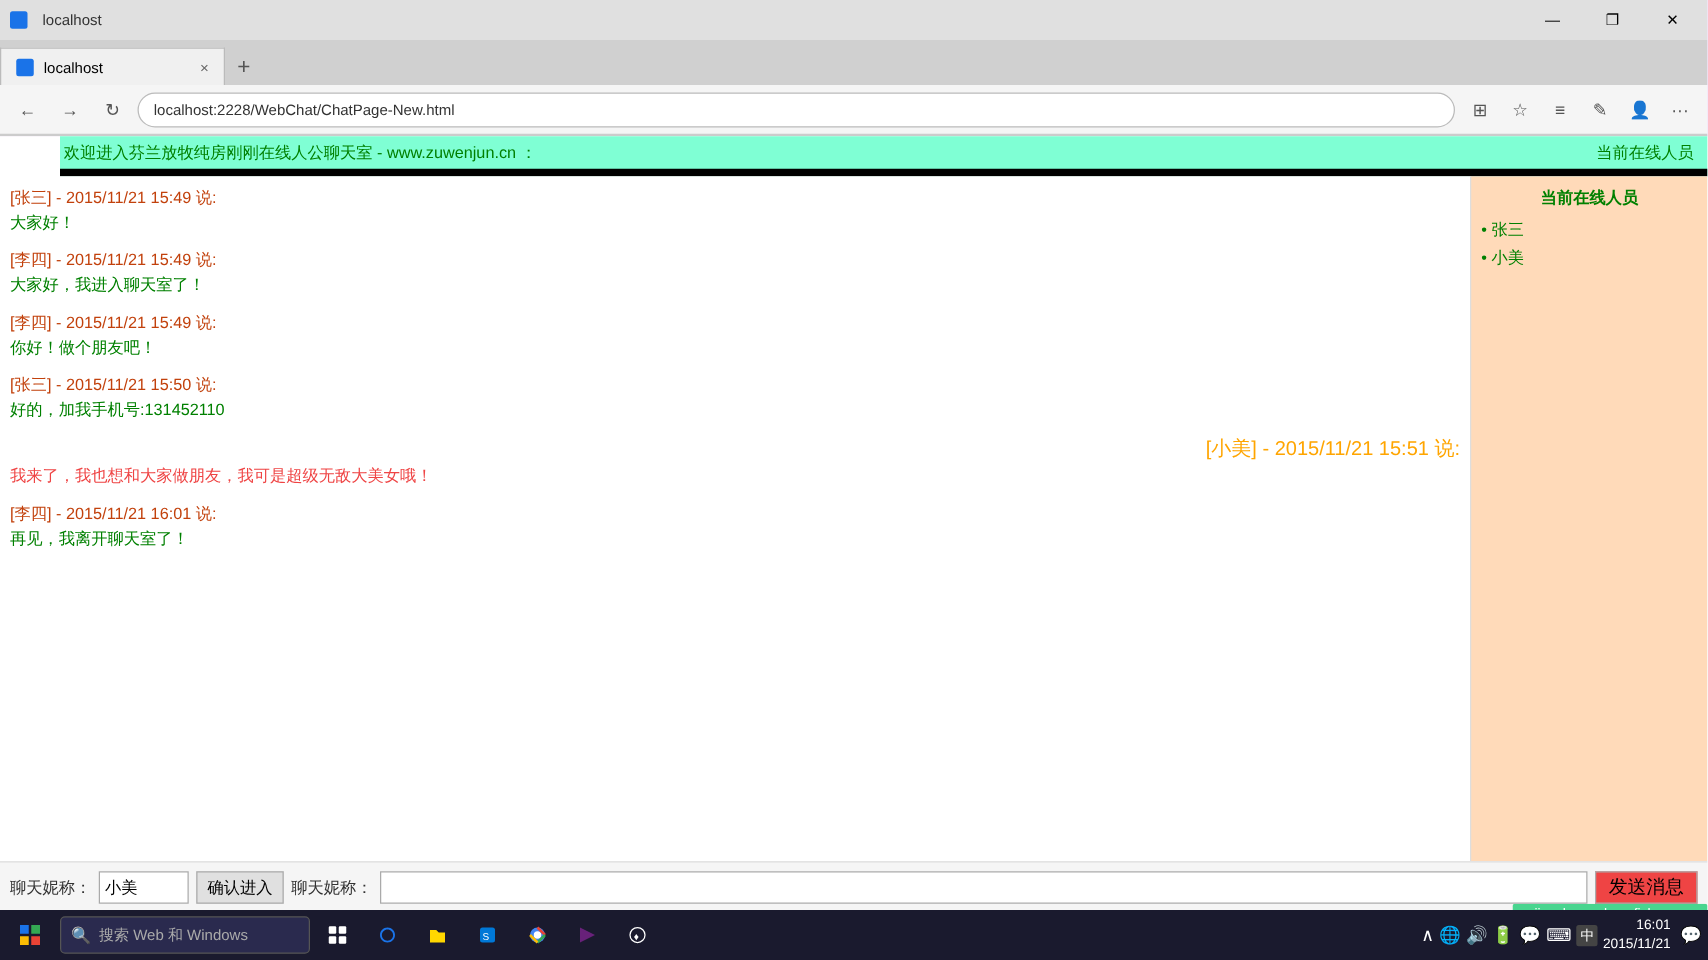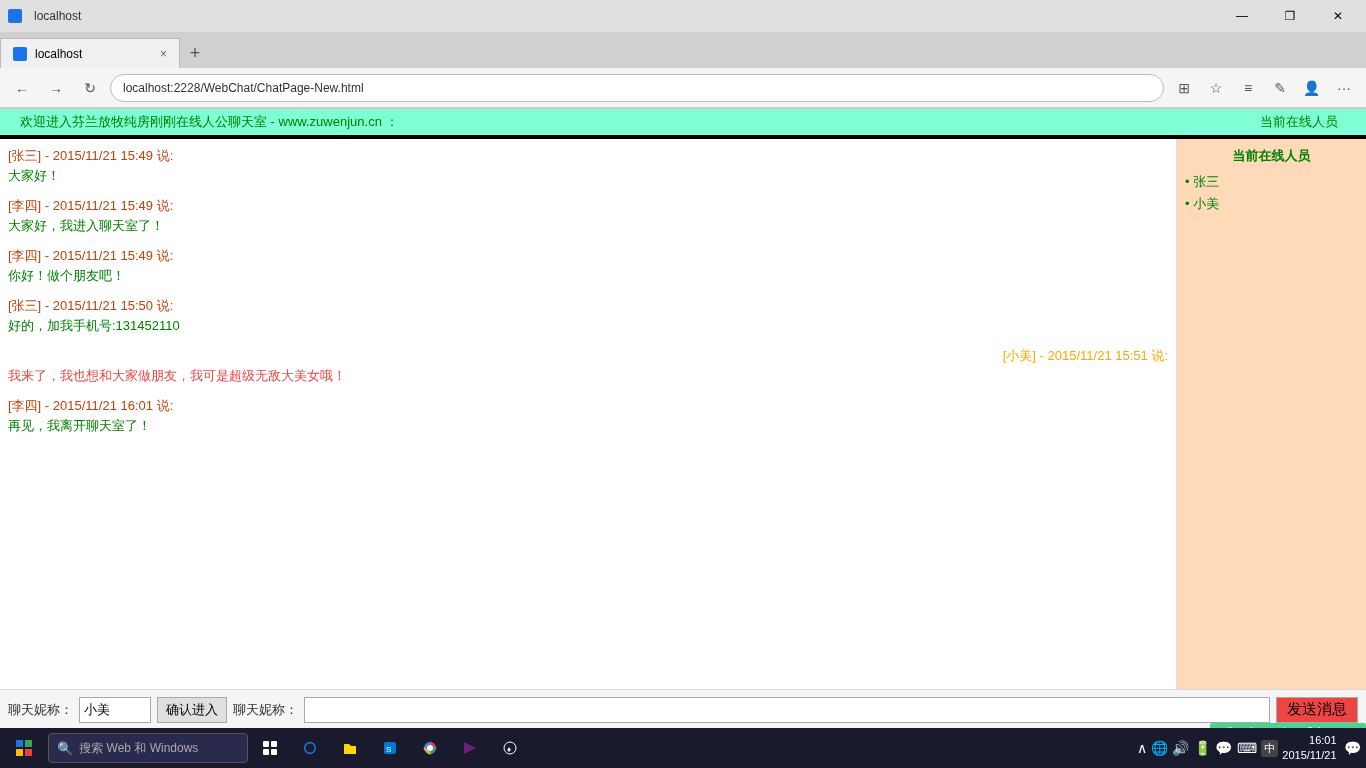--- a/index.html
+++ b/index.html
@@ -132,24 +132,25 @@
     .page-content {
       display: flex;
       flex-direction: column;
       height: calc(768px - 108px - 40px); 
       background: white;
     }
 
     .chat-header {
       background: #7fffd4;
       color: green;
-      padding: 4px 20px;
-      font-size: 13px;
-      border-bottom: 4px solid #000000;
-      display: flex;
+      padding: 4px 3px;
+      font-size: 13px;
+      border-bottom: 6px solid #000000;
+      display: flex;
+      margin-left: 48px;
     }
     .chat-header-text {
       flex: 1;
     }
     .chat-header-online {
       padding-right: 8px;
       color: green;
     }
 
     .chat-main {
@@ -168,21 +169,21 @@
     .message-block {
       margin-bottom: 12px;
     }
     .message-meta-left {
       color: #c2410c;
       font-size: 13px;
       margin-bottom: 2px;
     }
     .message-meta-right {
       color: orange;
-      font-size: 13px;
+      font-size: 16px;
       margin-bottom: 2px;
       text-align: right;
     }
     .message-text-left {
       color: green;
       font-size: 13px;
     }
     .message-text-right {
       color: #ef4444;
       font-size: 13px;

